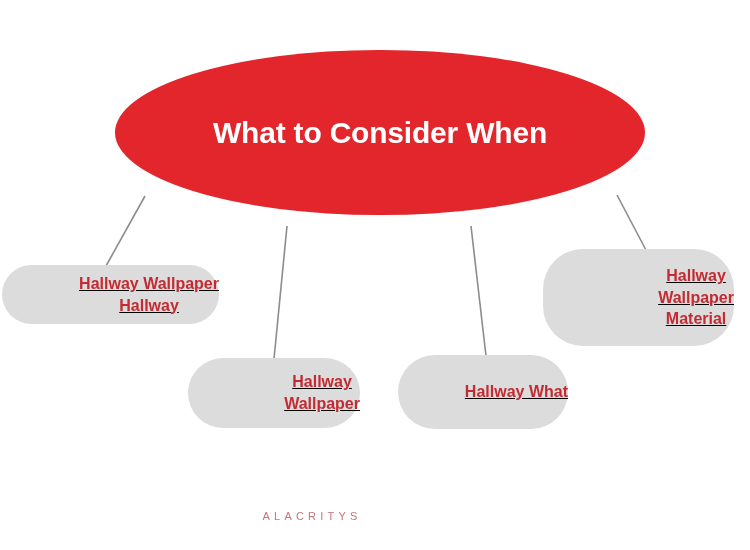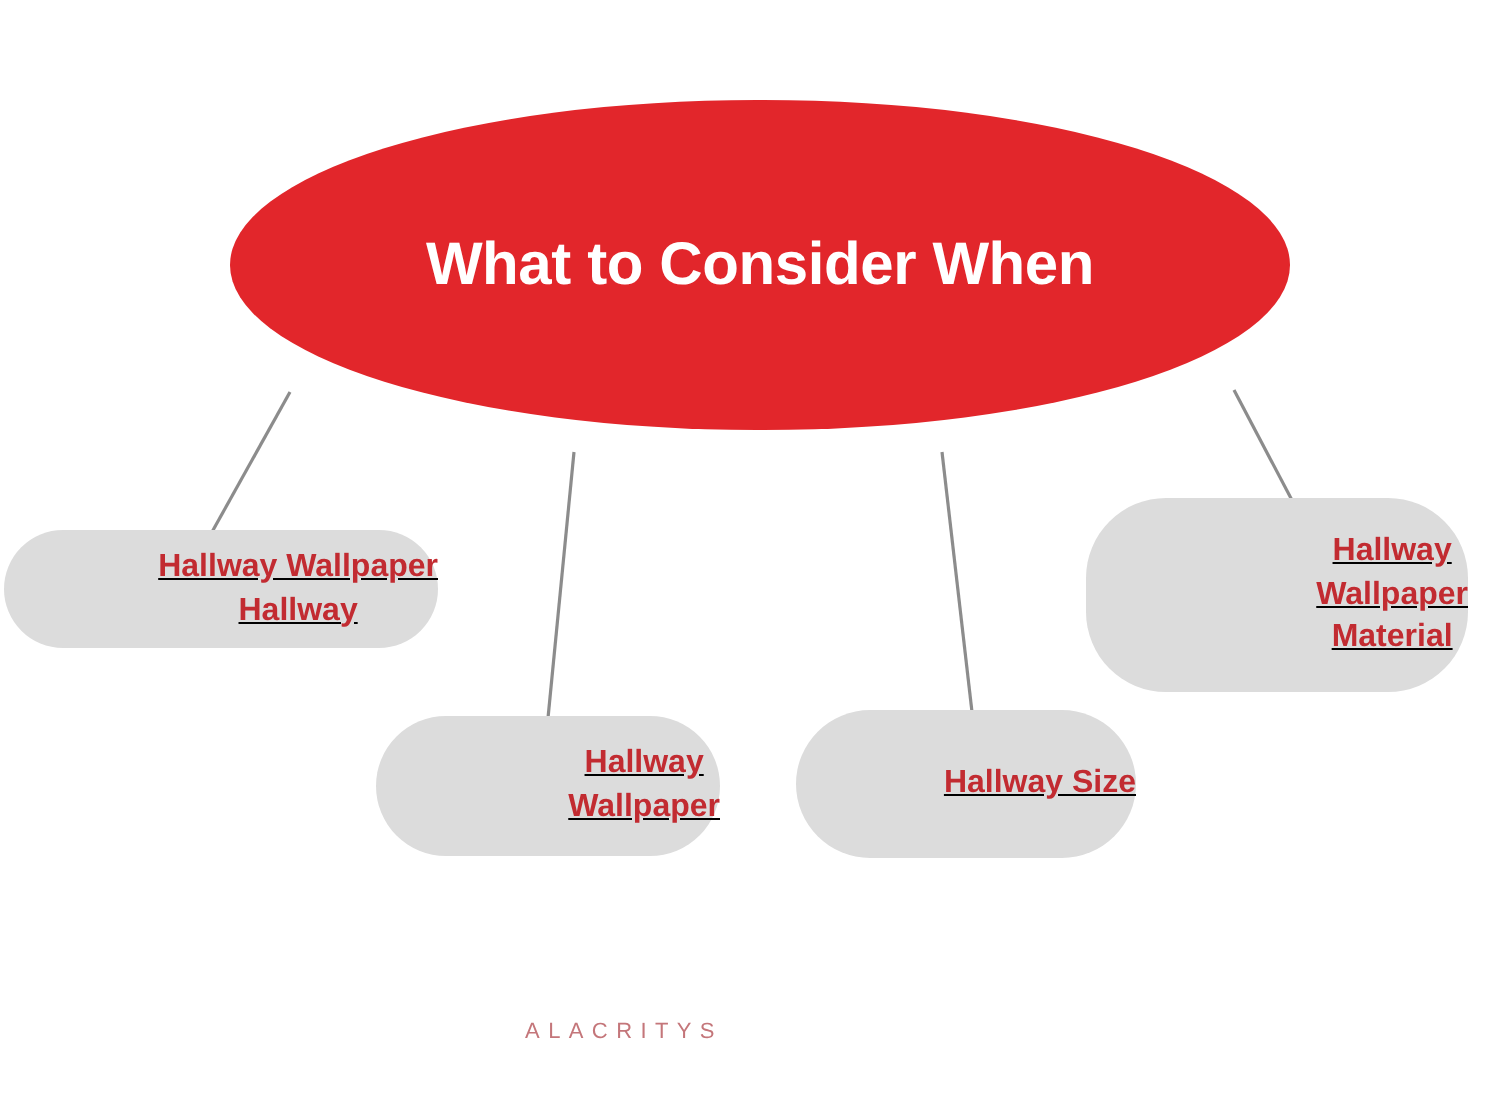--- a/index.html
+++ b/index.html
@@ -115,21 +115,21 @@
 
   <div class="child-node node-lighting">
     <div class="child-label">
       <span>Hallway</span><br>
       <span>Wallpaper</span>
     </div>
   </div>
 
   <div class="child-node node-size">
     <div class="child-label">
-      <span>Hallway Size</span>
+      <span>Hallway What</span>
     </div>
   </div>
 
   <div class="child-node node-material">
     <div class="child-label">
       <span>Hallway</span><br>
       <span>Wallpaper</span><br>
       <span>Material</span>
     </div>
   </div>

